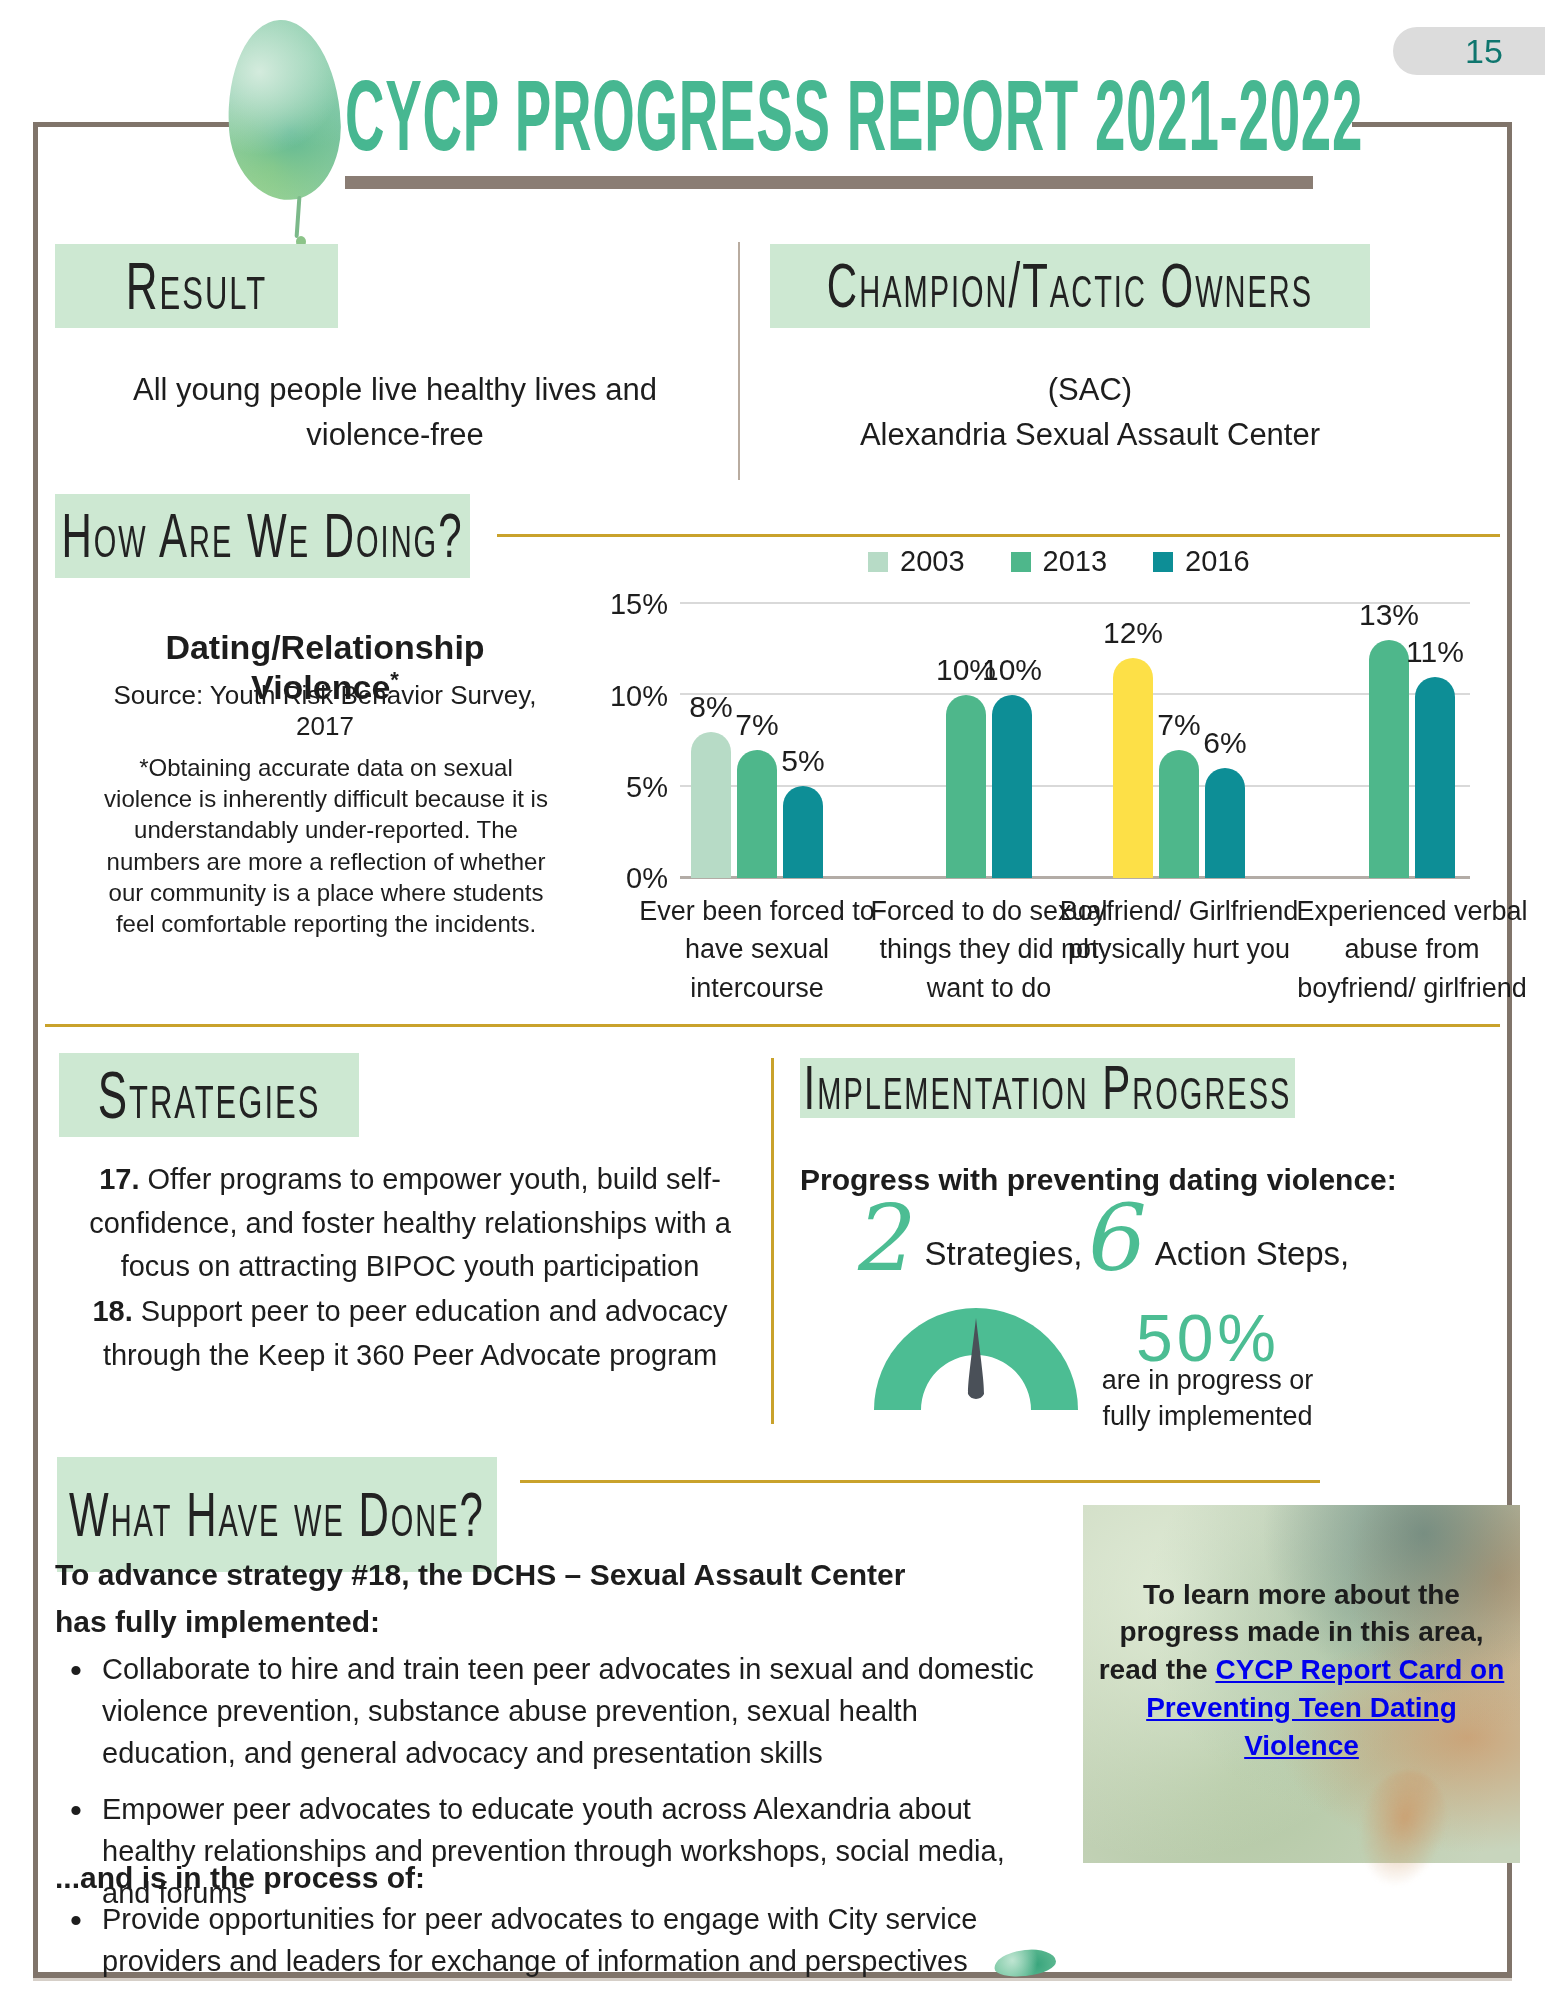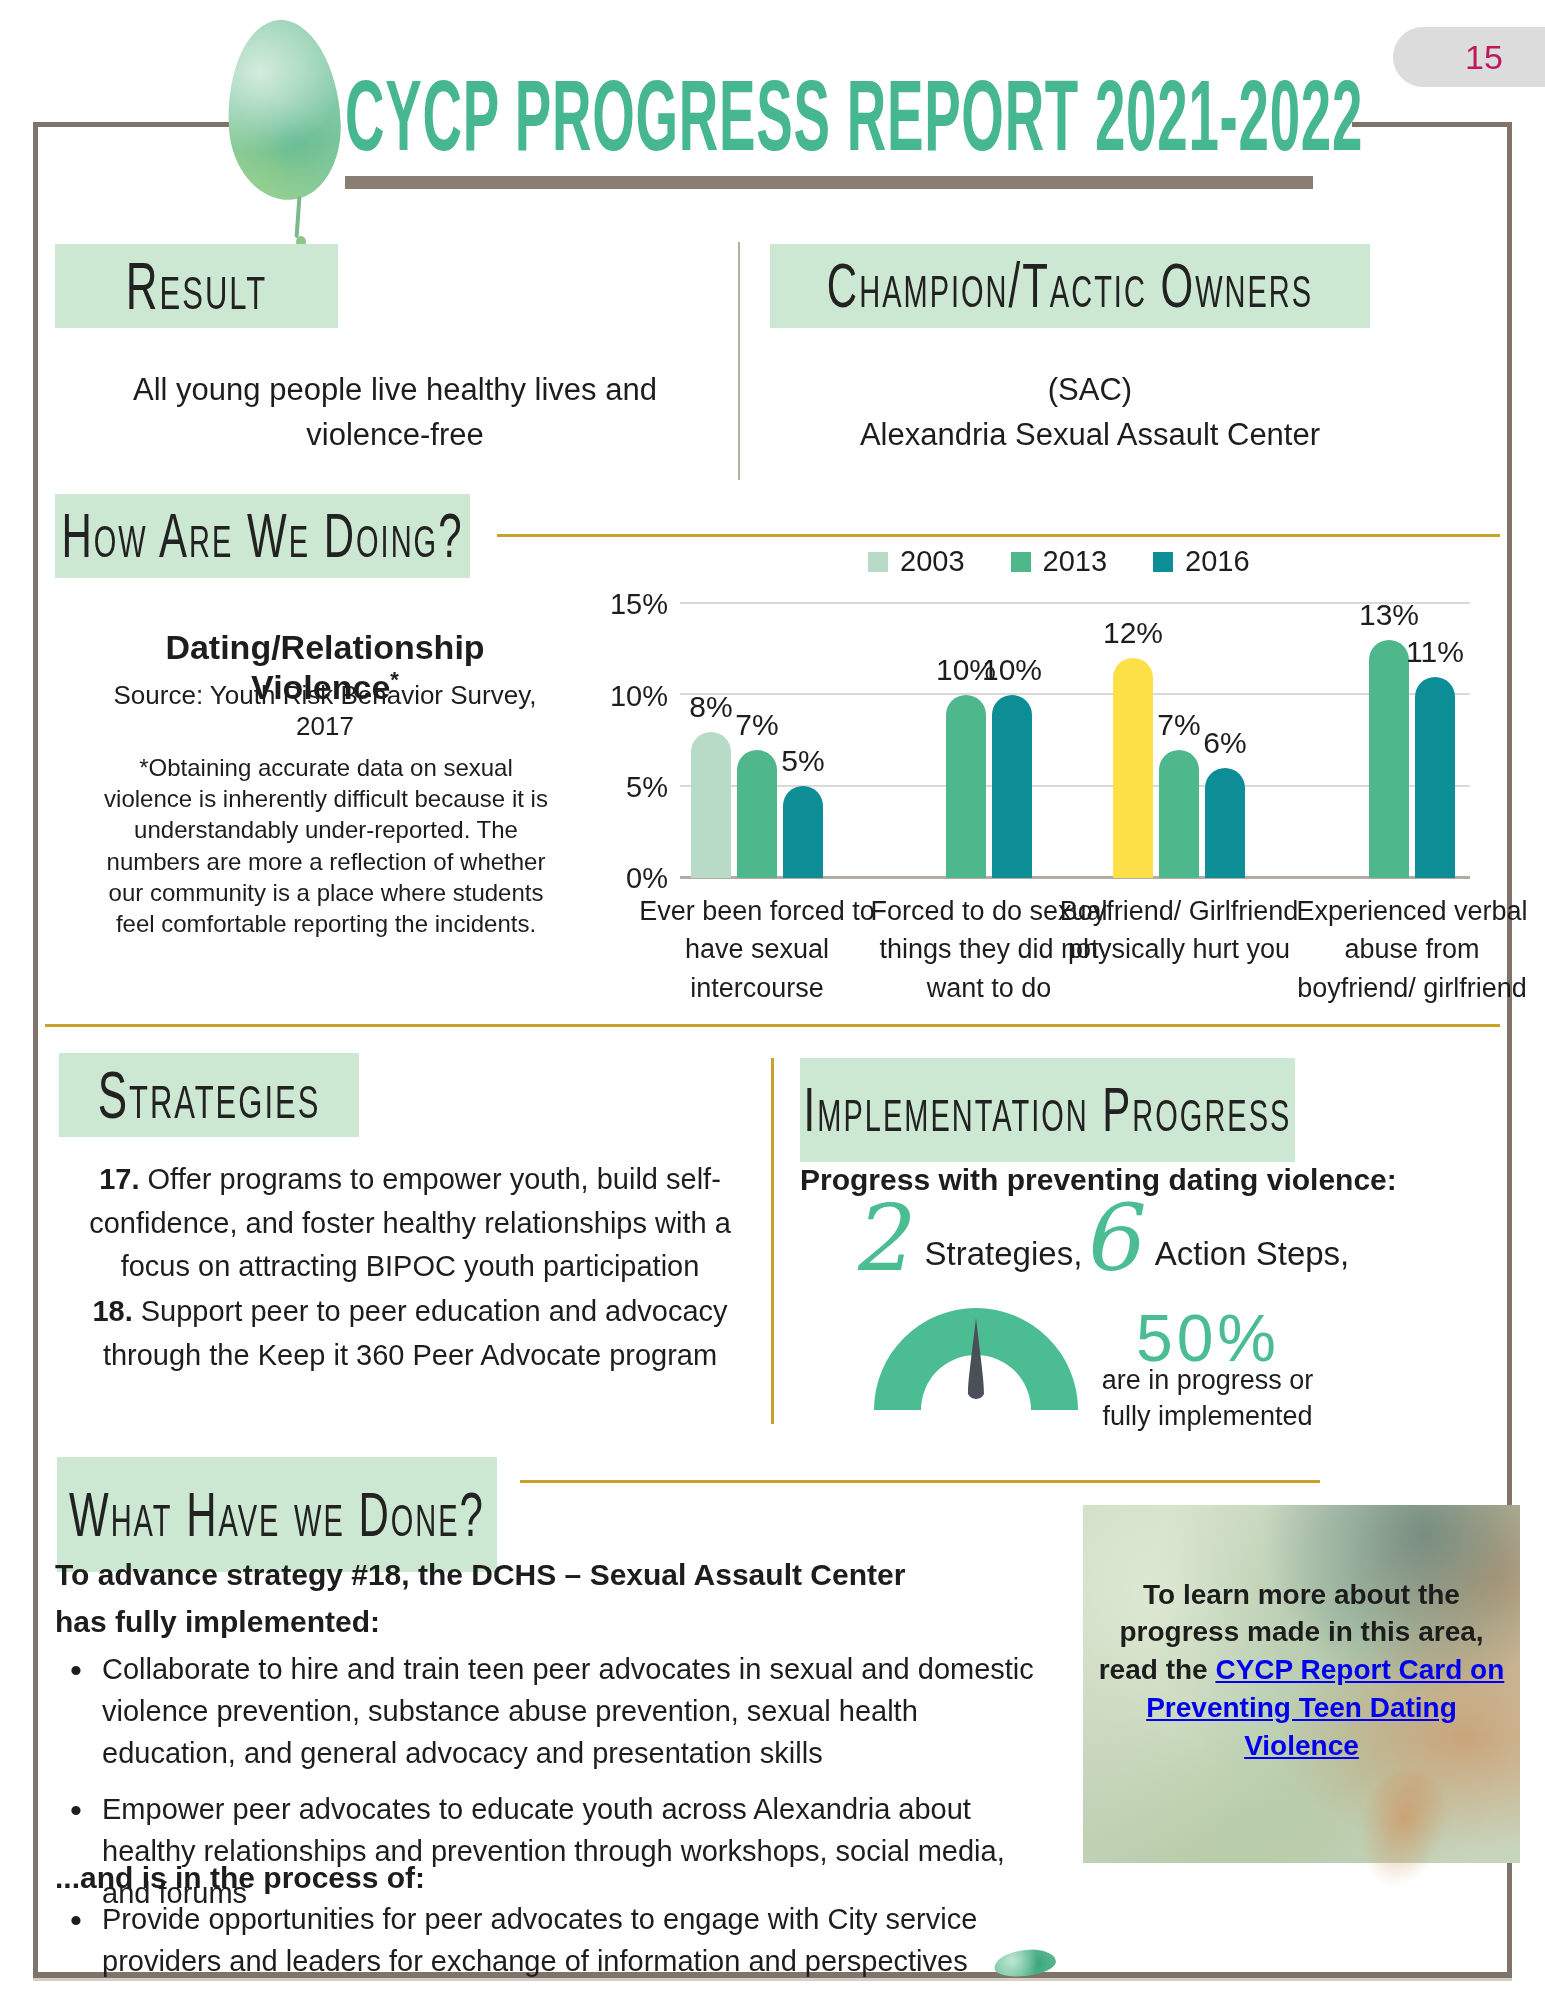--- a/index.html
+++ b/index.html
@@ -19,24 +19,24 @@
   html,body{background:#fff;}
   #page{
     position:relative;width:1545px;height:2000px;background:#fff;
     font-family:"Liberation Sans", sans-serif;color:var(--ink);overflow:hidden;
   }
   .abs{position:absolute;}
   
   .fr{position:absolute;background:var(--frame);}
   
   .pill{
-    position:absolute;left:1393px;top:27px;width:152px;height:60px;
+    position:absolute;left:1393px;top:27px;width:152px;height:48px;
     background:var(--pill);border-radius:30px 0 0 30px;
     display:flex;align-items:center;justify-content:center;
-    font-size:34px;color:#be185d;padding-left:30px;
+    font-size:34px;color:#0f766e;padding-left:30px;
   }
   
   .leaf-big{
     position:absolute;left:228px;top:20px;width:112px;height:180px;
     transform:rotate(-3deg);
     border-radius:50% 50% 48% 52% / 58% 58% 42% 42%;
     background:
       radial-gradient(circle at 30% 28%, #d4ebdd 0%, rgba(212,235,221,0) 55%),
       radial-gradient(circle at 72% 22%, #8fd0b0 0%, rgba(143,208,176,0) 55%),
       radial-gradient(circle at 55% 62%, #5fb894 0%, rgba(95,184,148,0) 60%),
@@ -271,21 +271,21 @@
   </div>
   <div class="strat-p" style="left:62px;top:1158px;width:696px;">
     <span class="strat-num">17.</span><span> Offer programs to empower youth, build self-confidence, and foster healthy relationships with a focus on attracting BIPOC youth participation</span>
   </div>
   <div class="strat-p" style="left:62px;top:1290px;width:696px;">
     <span class="strat-num">18.</span><span> Support peer to peer education and advocacy through the Keep it 360 Peer Advocate program</span>
   </div>
 
   <div class="goldline" style="left:771px;top:1058px;width:3px;height:366px;"></div>
 
-  <div class="hbox" style="left:800px;top:1058px;width:495px;height:104px;">
+  <div class="hbox" style="left:800px;top:1058px;width:495px;height:60px;">
     <span class="hd" style="font-size:42px;">Implementation Progress</span>
   </div>
   <div class="impl-lead">Progress with preventing dating violence:</div>
   <div class="counts">
     <span class="bignum">2</span>
     <span class="count-label">Strategies,</span>
     <span class="bignum">6</span>
     <span class="count-label">Action Steps,</span>
   </div>
 

